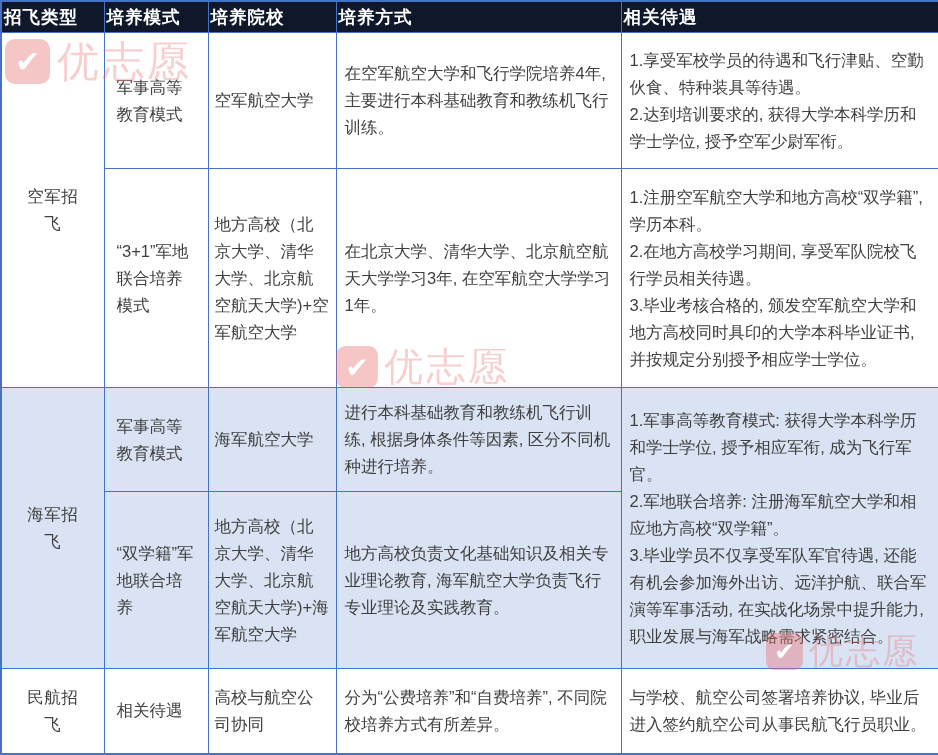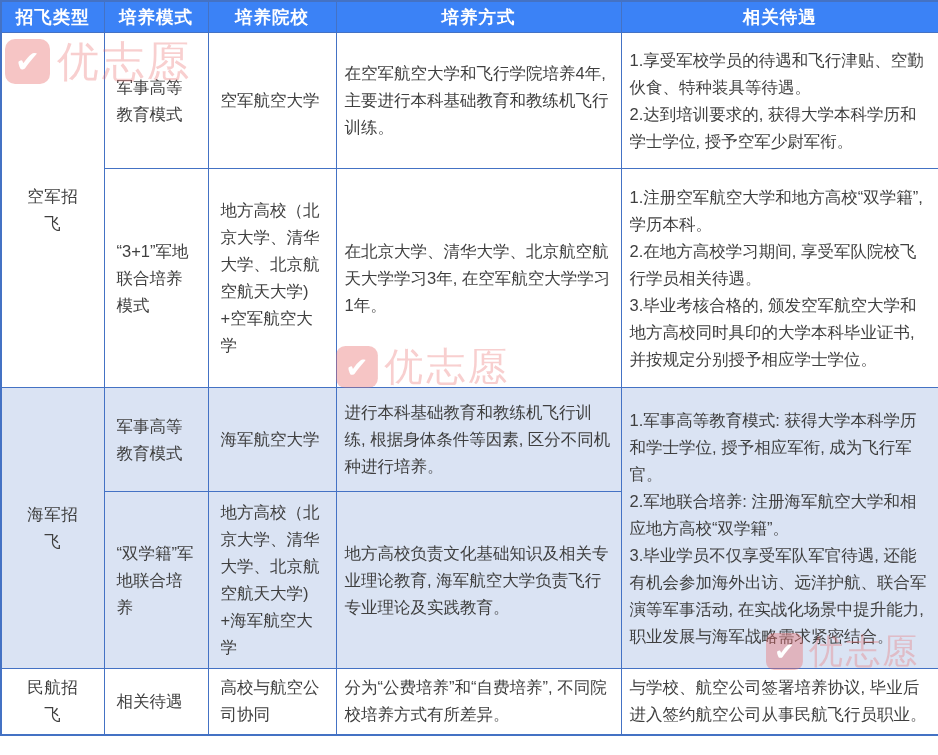--- a/index.html
+++ b/index.html
@@ -14,41 +14,41 @@
     border-collapse:collapse;
     table-layout:fixed;
     width:938px;
     border:2px solid #4472C4;
   }
   .recruit th,.recruit td{
     border:1px solid #4472C4;
     box-sizing:border-box;
   }
   .recruit th{
-    background:#3b82f6;
+    background:#0f172a;
     color:#ffffff;
     font-size:17.5px;
     font-weight:bold;
-    text-align:center;
+    text-align:left;
     padding:3px 2px;
     letter-spacing:1px;
   }
   .recruit td{
     color:#3F3F3F;
     font-size:16.5px;
     line-height:27px;
     vertical-align:middle;
     padding:5px 8px;
     text-align:left;
     white-space:pre-line;
     word-break:break-all;
   }
   td.type{text-align:center;padding:5px 17px;letter-spacing:0.5px;}
   td.mode{padding:5px 12px;}
-  td.school{padding:5px 12px;}
+  td.school{padding:5px 6px;}
   tr.sec-navy td{background:#DAE3F3;}
   
   .watermark{
     position:absolute;
     display:flex;
     align-items:center;
     gap:7px;
     pointer-events:none;
     z-index:5;
   }
@@ -123,21 +123,21 @@
         <td class="method">进行本科基础教育和教练机飞行训练, 根据身体条件等因素, 区分不同机种进行培养。</td>
         <td class="benefits" rowspan="2">1.军事高等教育模式: 获得大学本科学历和学士学位, 授予相应军衔, 成为飞行军官。
 2.军地联合培养: 注册海军航空大学和相应地方高校“双学籍”。
 3.毕业学员不仅享受军队军官待遇, 还能有机会参加海外出访、远洋护航、联合军演等军事活动, 在实战化场景中提升能力, 职业发展与海军战略需求紧密结合。</td>
       </tr>
       <tr class="sec-navy" style="height:177px">
         <td class="mode">“双学籍”军地联合培养</td>
         <td class="school">地方高校（北京大学、清华大学、北京航空航天大学)+海军航空大学</td>
         <td class="method">地方高校负责文化基础知识及相关专业理论教育, 海军航空大学负责飞行专业理论及实践教育。</td>
       </tr>
-      <tr class="sec-civil" style="height:66px">
+      <tr class="sec-civil" style="height:85px">
         <td class="type">民航招飞</td>
         <td class="mode">相关待遇</td>
         <td class="school">高校与航空公司协同</td>
         <td class="method">分为“公费培养”和“自费培养”, 不同院校培养方式有所差异。</td>
         <td class="benefits">与学校、航空公司签署培养协议, 毕业后进入签约航空公司从事民航飞行员职业。</td>
       </tr>
     </tbody>
   </table>
 
   <div class="watermark wm1">

